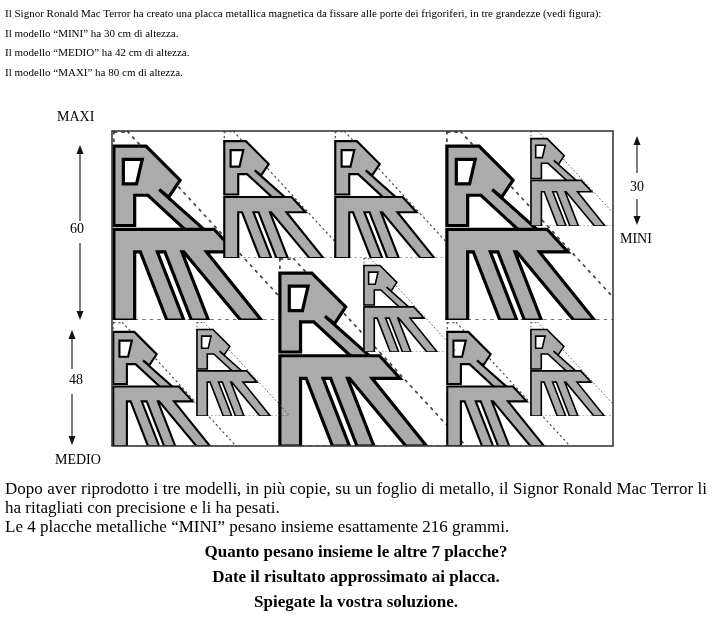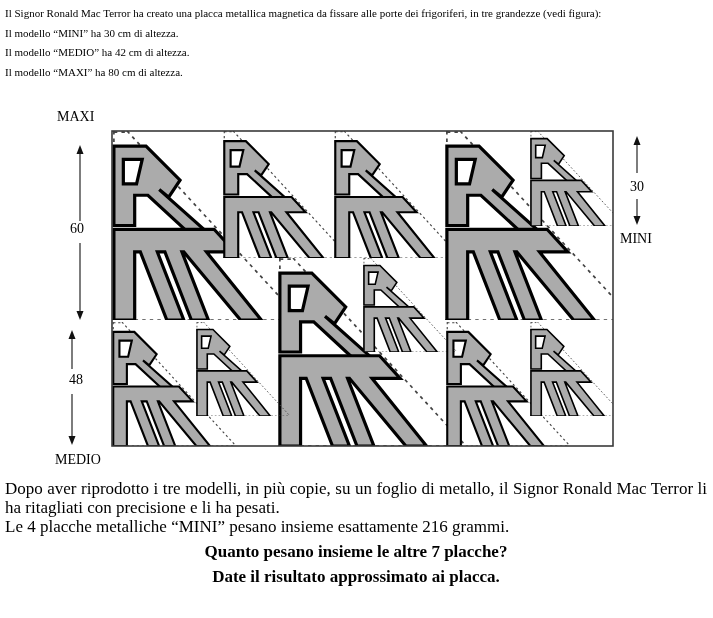--- a/index.html
+++ b/index.html
@@ -88,15 +88,16 @@
       <text x="55" y="359">MEDIO</text>
       <text x="620" y="138">MINI</text>
     </svg>
   </div>
 
   <div class="body-text">
     <p class="just">Dopo aver riprodotto i tre modelli, in più copie, su un foglio di metallo, il Signor Ronald Mac Terror li ha ritagliati con precisione e li ha pesati.</p>
     <p>Le 4 placche metalliche “MINI” pesano insieme esattamente 216 grammi.</p>
     <p class="q">Quanto pesano insieme le altre 7 placche?</p>
     <p class="q">Date il risultato approssimato ai placca.</p>
+    <p class="q">Spiegate la vostra soluzione.</p>
   </div>
 
 </div>
 
 </body></html>

